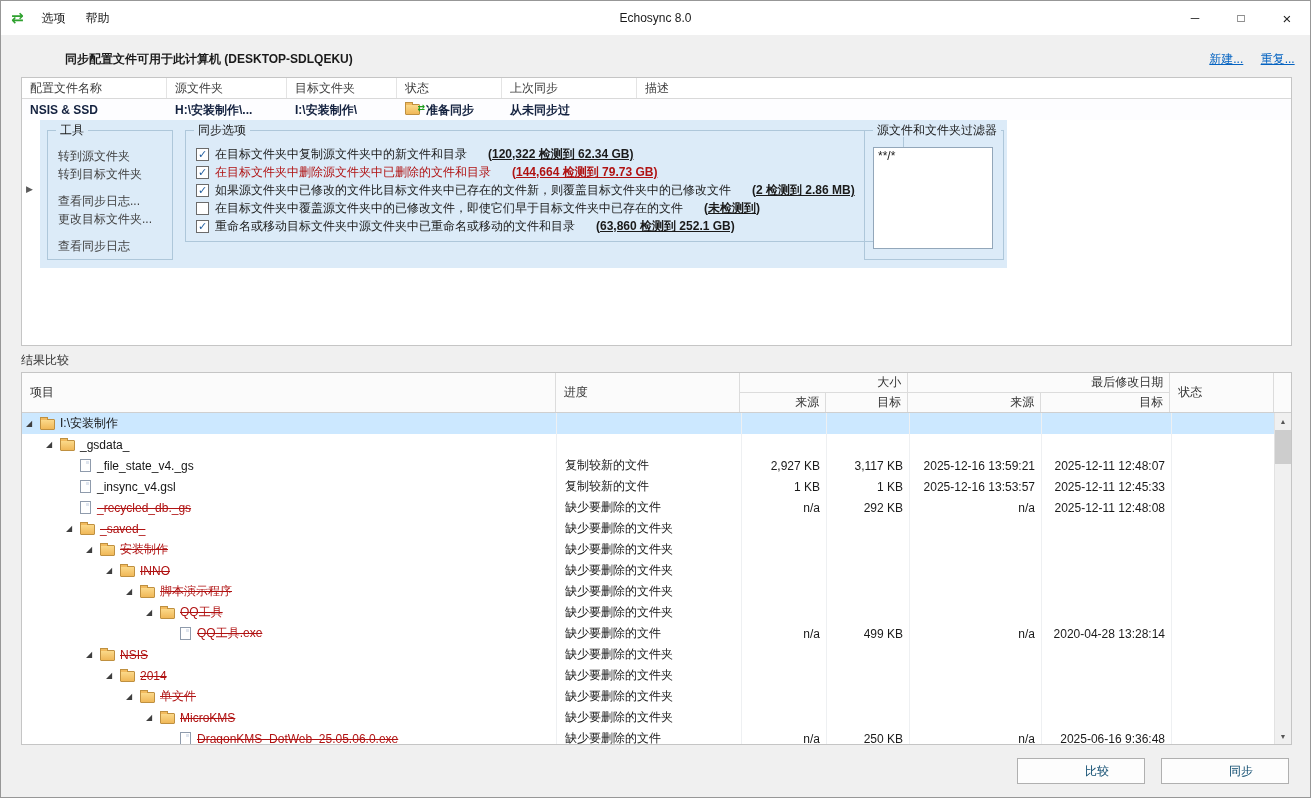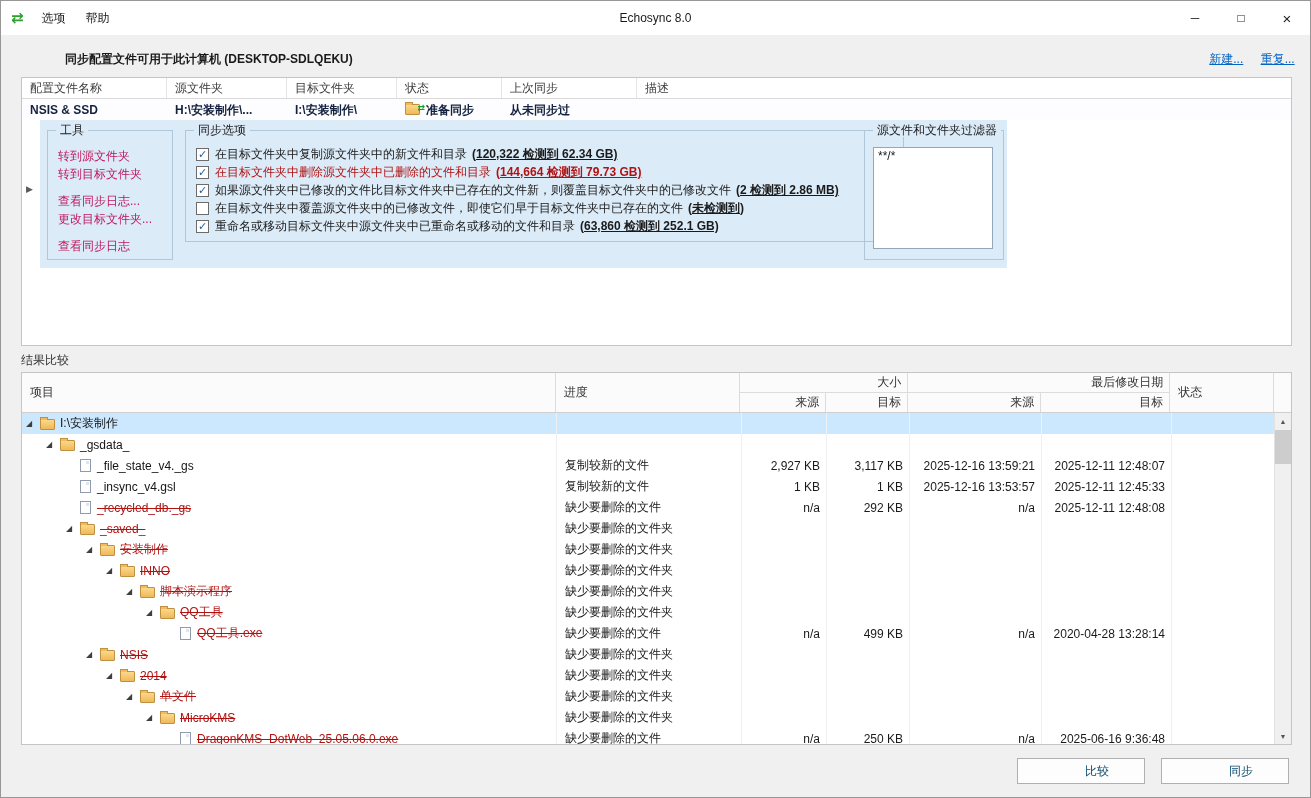--- a/index.html
+++ b/index.html
@@ -32,26 +32,26 @@
 
   .p-detail { position:relative; height:148px; background:#fff; }
   .p-expander { position:absolute; left:4px; top:64px; font-size:9px; color:#5a5a5a; cursor:pointer; }
   .panel-blue { position:absolute; left:18px; top:0; width:967px; height:148px; background:#dcebf8; }
   .groupbox { position:absolute; border:1px solid #aec7da; }
   .gb-title { position:absolute; top:-8px; left:8px; padding:0 4px; background:#dcebf8; line-height:14px; color:#1a1a1a; white-space:nowrap; }
   .gb-tools { left:7px; top:10px; width:126px; height:130px; }
   .gb-options { left:145px; top:10px; width:719px; height:112px; }
   .gb-filter { left:824px; top:10px; width:140px; height:130px; }
   .tools-links { padding:16px 10px 0 10px; }
-  .tool-link { display:block; color:#be185d; line-height:18px; cursor:pointer; white-space:nowrap; }
+  .tool-link { display:block; color:#404040; line-height:18px; cursor:pointer; white-space:nowrap; }
   .tool-link.mt { margin-top:9px; }
   #sync-options { padding-top:14px; }
   .opt-row { display:flex; align-items:center; height:18px; margin-left:10px; white-space:nowrap; }
   .checkbox { flex:none; width:13px; height:13px; border:1px solid #6b6b6b; background:#fff; margin-right:6px; font-size:11px; line-height:11px; text-align:center; color:#1f5c9e; font-weight:bold; cursor:pointer; }
-  .opt-stat { font-weight:bold; text-decoration:underline; margin-left:5px; cursor:pointer; }
+  .opt-stat { font-weight:bold; text-decoration:underline; margin-left:21px; cursor:pointer; }
   .opt-red { color:#b01212; }
   .filter-box { position:absolute; left:8px; top:16px; width:120px; height:102px; background:#fff; border:1px solid #93a7ba; padding:1px 4px; overflow:hidden; }
 
   
   .results-label { position:absolute; top:351px; left:20px; color:#333; }
   .results-table { position:absolute; top:371px; left:20px; width:1271px; height:373px; background:#fff; border:1px solid #c5c5c5; overflow:hidden; }
   .r-header { display:flex; height:40px; background:#fbfbfb; border-bottom:1px solid #cfcfcf; color:#333; }
   .rh-cell { display:flex; align-items:center; padding-left:8px; border-right:1px solid #dcdcdc; overflow:hidden; white-space:nowrap; }
   .rh-item{width:535px}.rh-progress{width:185px}.rh-status{width:104px}
   .rh-group { display:flex; flex-direction:column; border-right:1px solid #dcdcdc; }

